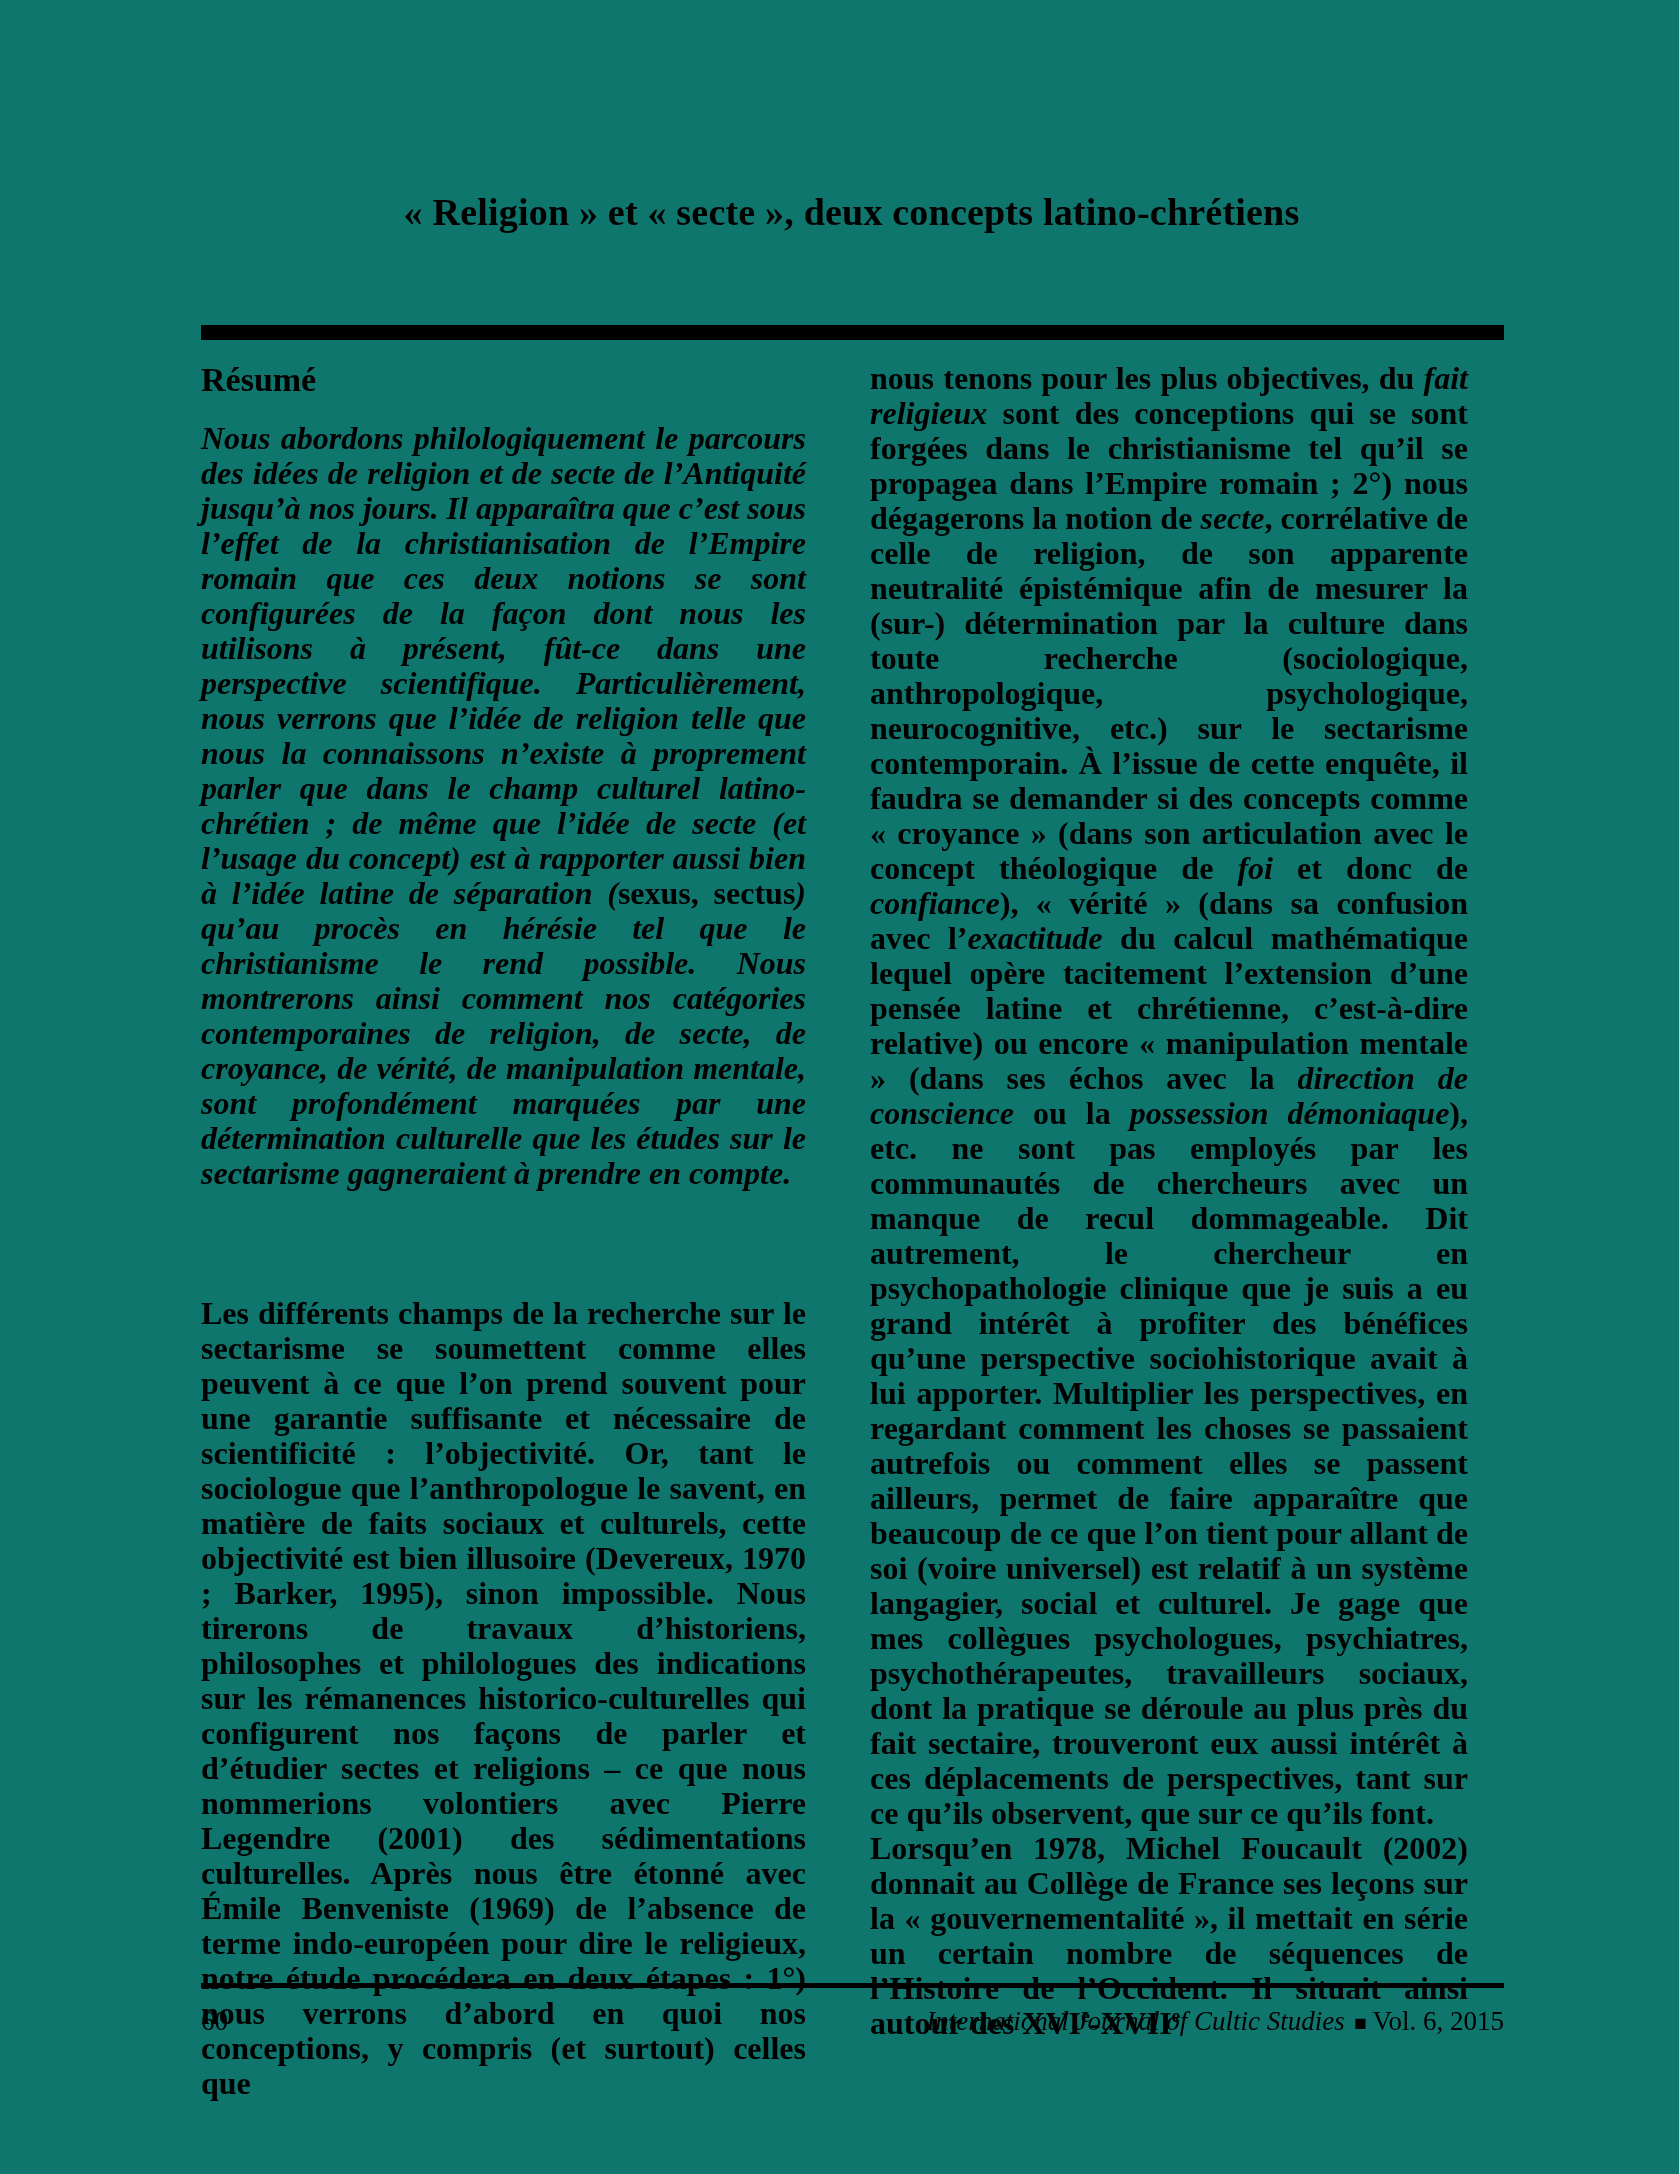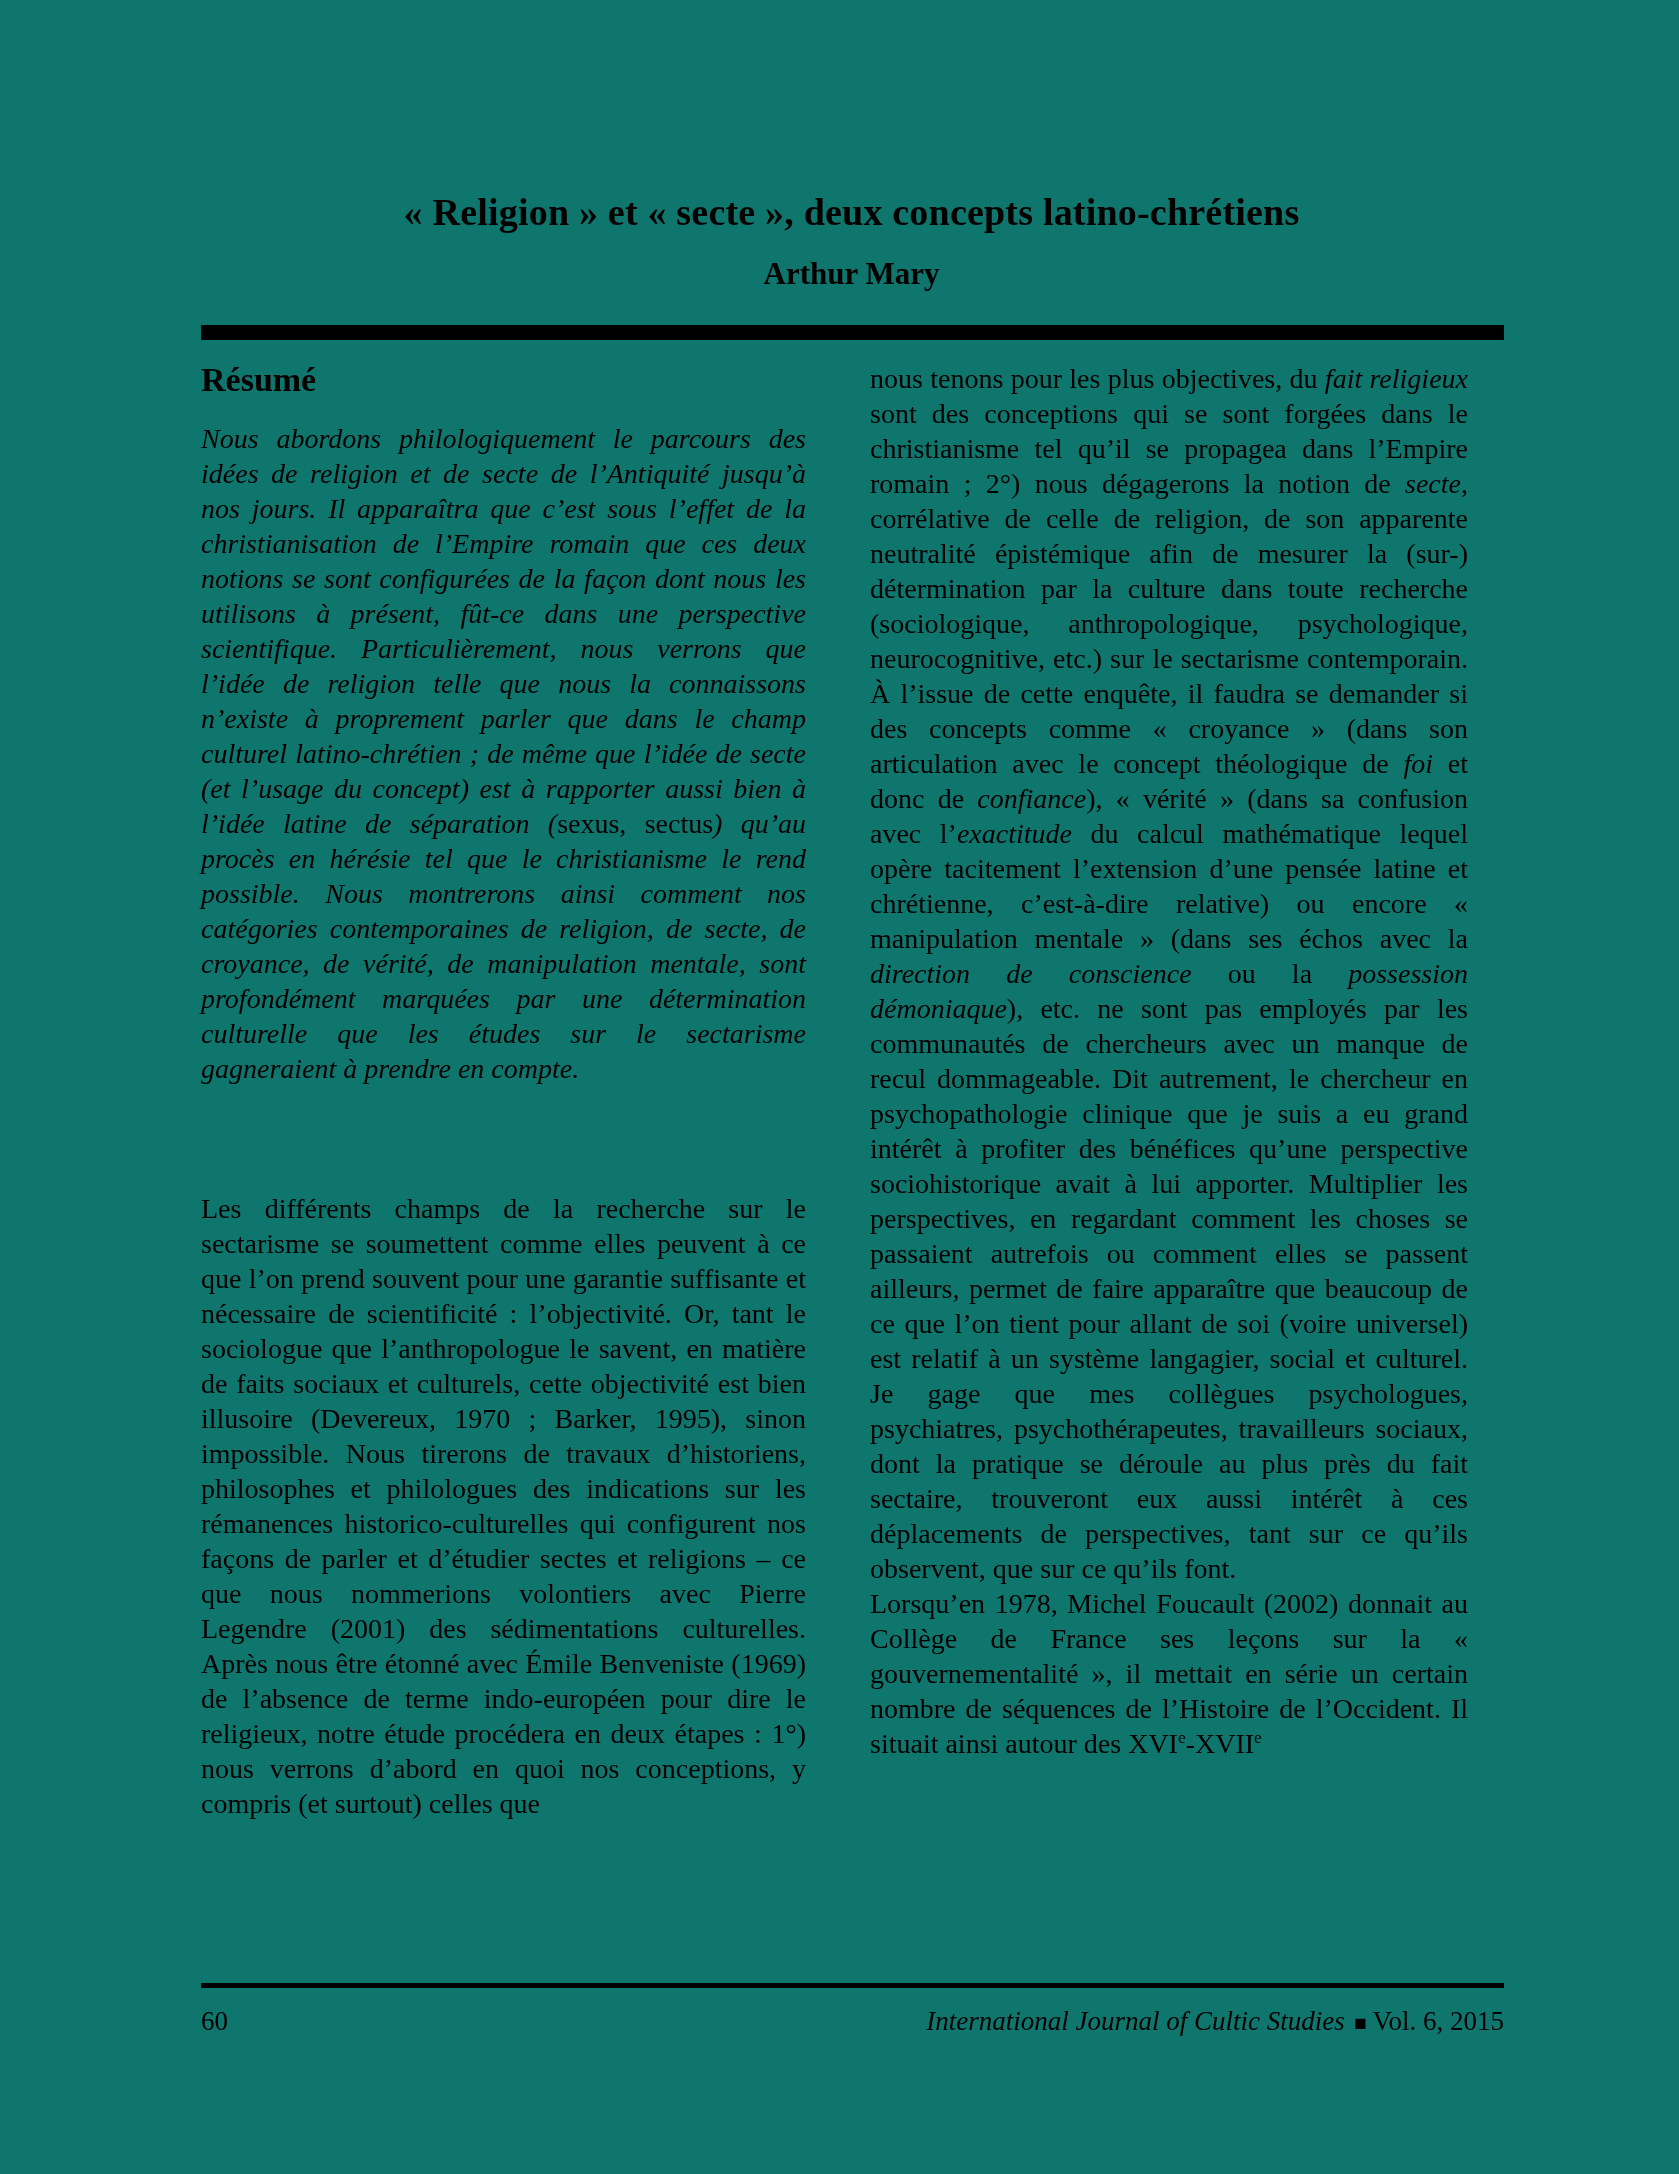--- a/index.html
+++ b/index.html
@@ -55,24 +55,25 @@
   .col { box-sizing: border-box; }
   .col-left  { width: 605px; }
   .col-right { width: 598px; }
   .abstract-heading {
     font-size: 34px;
     font-weight: 700;
     margin: 0 0 22.6px 0;
     line-height: 1.1;
   }
   .para {
-    font-size: 28px;
+    font-size: 32px;
     line-height: 35px;
     text-align: justify;
     margin: 0;
+    font-weight: bold;
   }
   .keywords {
     margin-top: 35px;
     font-size: 28px;
     line-height: 35px;
     text-align: justify;
   }
   .keywords .kw-label { font-weight: 700; }
   .body-first {
     margin-top: 105px;
@@ -111,21 +112,20 @@
     padding: 0 5.6px 0 9.4px;
   }
 </style>
 </head>
 <body>
 
 <div class="page">
 
   <div class="header-block">
     <div class="paper-title">« Religion » et « secte », deux concepts latino-chrétiens</div>
-    <div class="paper-author">Arthur Mary</div>
   </div>
 
   <div class="top-rule"></div>
 
   <div class="columns">
 
     <div class="col col-left">
       <h2 class="abstract-heading">Résumé</h2>
       <p class="para"><span class="run-i">Nous abordons philologiquement le parcours des idées de religion et de secte de l’Antiquité jusqu’à nos jours. Il apparaîtra que c’est sous l’effet de la christianisation de l’Empire romain que ces deux notions se sont configurées de la façon dont nous les utilisons à présent, fût-ce dans une perspective scientifique. Particulièrement, nous verrons que l’idée de religion telle que nous la connaissons n’existe à proprement parler que dans le champ culturel latino-chrétien ; de même que l’idée de secte (et l’usage du concept) est à rapporter aussi bien à l’idée latine de séparation (</span><span class="run-n">sexus, sectus</span><span class="run-i">) qu’au procès en hérésie tel que le christianisme le rend possible. Nous montrerons ainsi comment nos catégories contemporaines de religion, de secte, de croyance, de vérité, de manipulation mentale, sont profondément marquées par une détermination culturelle que les études sur le sectarisme gagneraient à prendre en compte.</span></p>
       <p class="para body-first"><span class="run-n">Les différents champs de la recherche sur le sectarisme se soumettent comme elles peuvent à ce que l’on prend souvent pour une garantie suffisante et nécessaire de scientificité : l’objectivité. Or, tant le sociologue que l’anthropologue le savent, en matière de faits sociaux et culturels, cette objectivité est bien illusoire (Devereux, 1970 ; Barker, 1995), sinon impossible. Nous tirerons de travaux d’historiens, philosophes et philologues des indications sur les rémanences historico-culturelles qui configurent nos façons de parler et d’étudier sectes et religions – ce que nous nommerions volontiers avec Pierre Legendre (2001) des sédimentations culturelles. Après nous être étonné avec Émile Benveniste (1969) de l’absence de terme indo-européen pour dire le religieux, notre étude procédera en deux étapes : 1°) nous verrons d’abord en quoi nos conceptions, y compris (et surtout) celles que</span></p>

